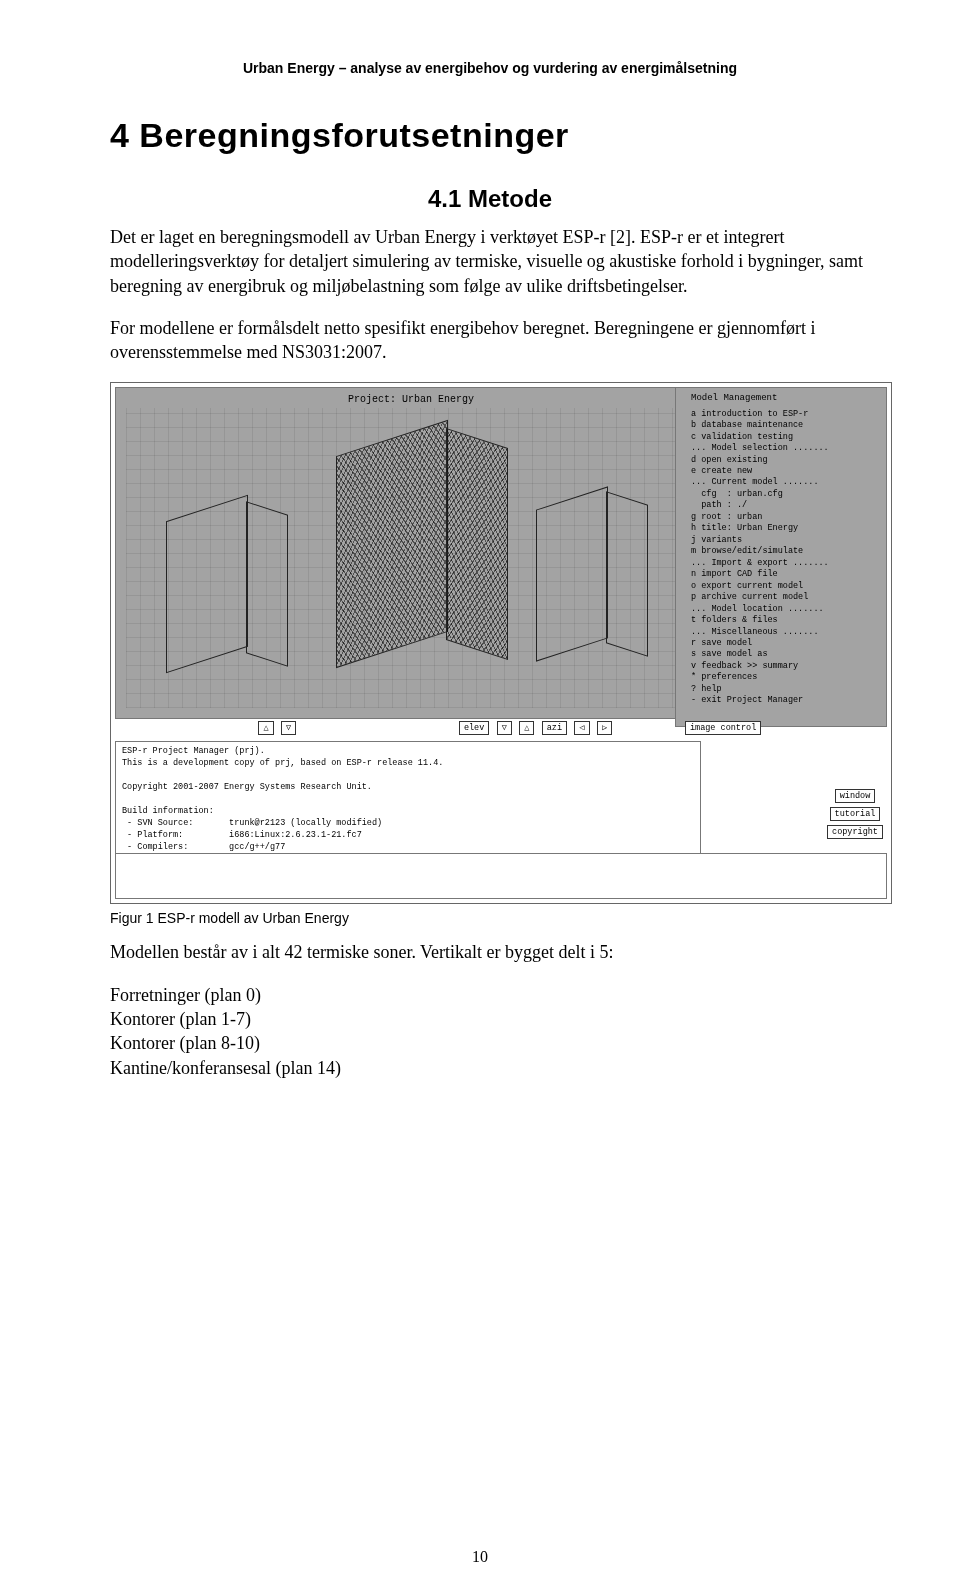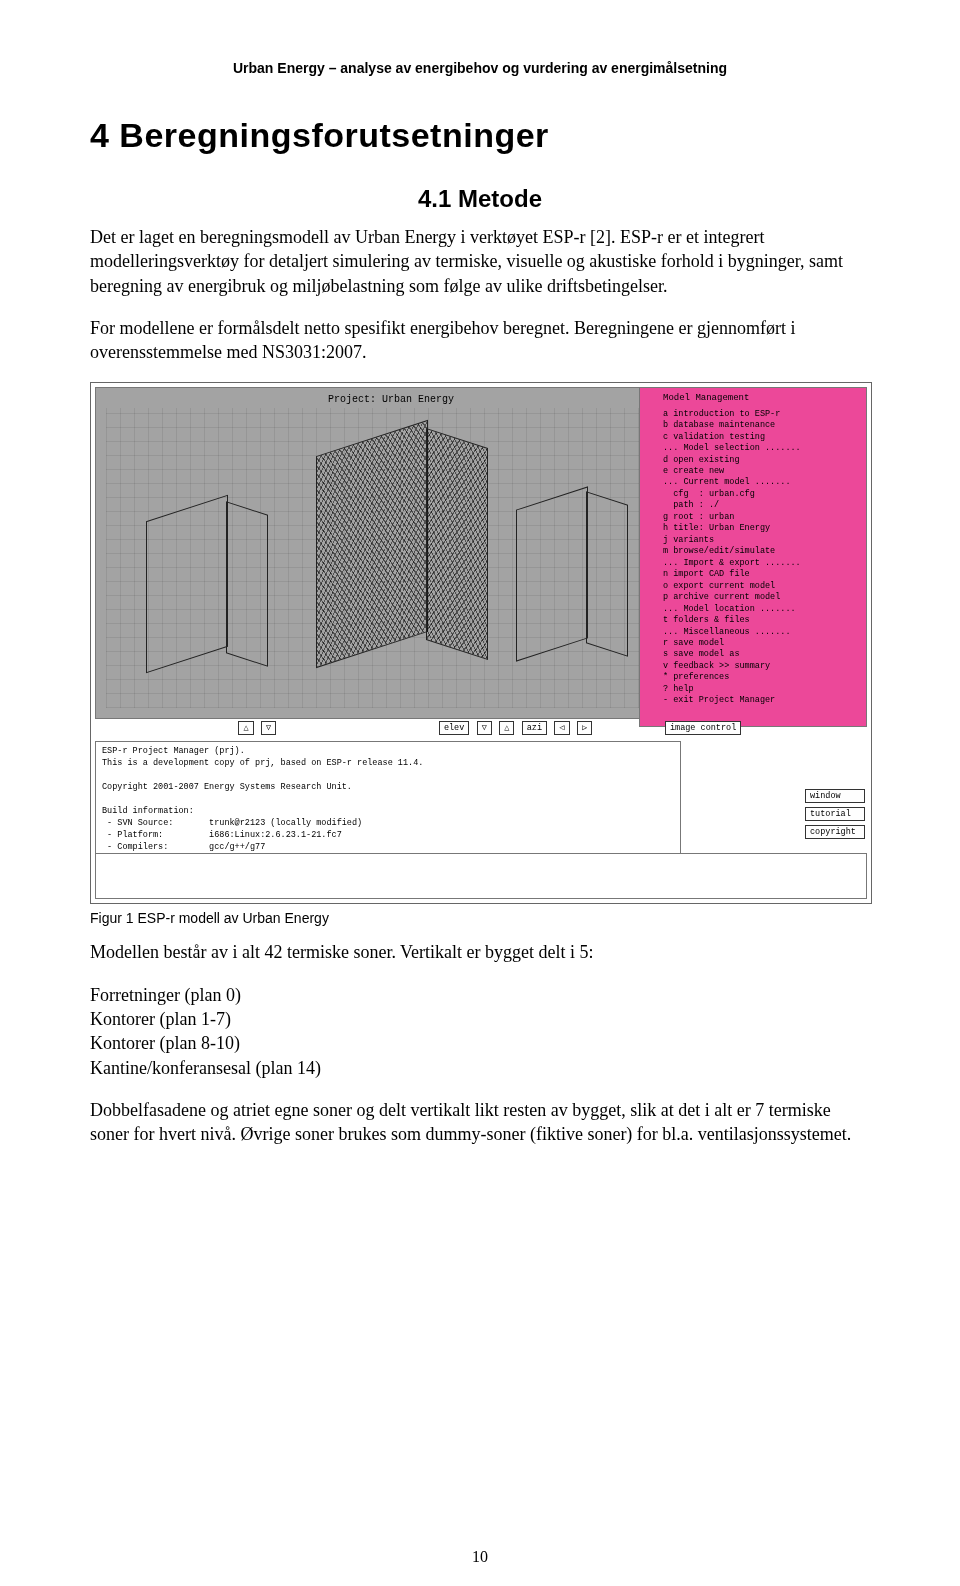--- a/index.html
+++ b/index.html
@@ -9,20 +9,21 @@
     margin: 0;
     padding: 0;
     font-family: "Times New Roman", serif;
     background: #fff;
     color: #000;
     position: relative;
     box-sizing: border-box;
   }
   .page {
     padding: 60px 90px 40px 90px;
+    margin-left: 20px;
   }
   .runhead {
     text-align: center;
     font-family: Arial, sans-serif;
     font-size: 14px;
     font-weight: bold;
     margin-bottom: 40px;
   }
   .h1 {
     font-family: Arial, sans-serif;
@@ -104,22 +105,22 @@
       repeating-linear-gradient(60deg, rgba(0,0,0,0.5) 0 1px, transparent 1px 4px),
       repeating-linear-gradient(-60deg, rgba(0,0,0,0.5) 0 1px, transparent 1px 4px);
   }
   .wirebox.skew1 { transform: skewY(-18deg); }
   .wirebox.skew2 { transform: skewY(18deg); }
   .espr-side {
     position: absolute;
     right: 4px; top: 4px;
     width: 180px; height: 330px;
     border: 1px solid #777;
-    background: #ec4899;
-    padding: 4px 23px;
+    background: #a3a3a3;
+    padding: 4px 15px;
     overflow: hidden;
     line-height: 1.35;
   }
   .espr-side .menutitle {
     font-size: 9px;
     margin-bottom: 4px;
   }
   .espr-side .menuline {
     white-space: pre;
     font-size: 8.5px;
@@ -147,21 +148,21 @@
     padding: 4px 6px;
     line-height: 1.4;
     font-size: 8.5px;
     white-space: pre;
     background: #fff;
   }
   .espr-sidebtns {
     position: absolute;
     right: 4px; top: 406px;
     width: 62px;
-    display: flex; flex-direction: column; gap: 4px;
+    display: flex; flex-direction: column; gap: 4px; align-items: center;
   }
   .espr-blank {
     position: absolute;
     left: 4px; right: 4px; bottom: 4px;
     height: 44px;
     border: 1px solid #777;
     background: #fff;
   }
 </style>
 </head>
@@ -265,17 +266,16 @@
 
   <p class="para">Modellen består av i alt 42 termiske soner. Vertikalt er bygget delt i 5:</p>
 
   <div class="list">
     <div class="item">Forretninger (plan 0)</div>
     <div class="item">Kontorer (plan 1-7)</div>
     <div class="item">Kontorer (plan 8-10)</div>
     <div class="item">Kantine/konferansesal (plan 14)</div>
   </div>
 
-  <p class="para">Dobbelfasadene og atriet egne soner og delt vertikalt likt resten av bygget, slik at det i alt er 7 termiske soner for hvert nivå. Øvrige soner brukes som dummy-soner (fiktive soner) for bl.a. ventilasjonssystemet.</p>
 
 </div>
 
 <div class="pagenum">10</div>
 
 </body></html>

